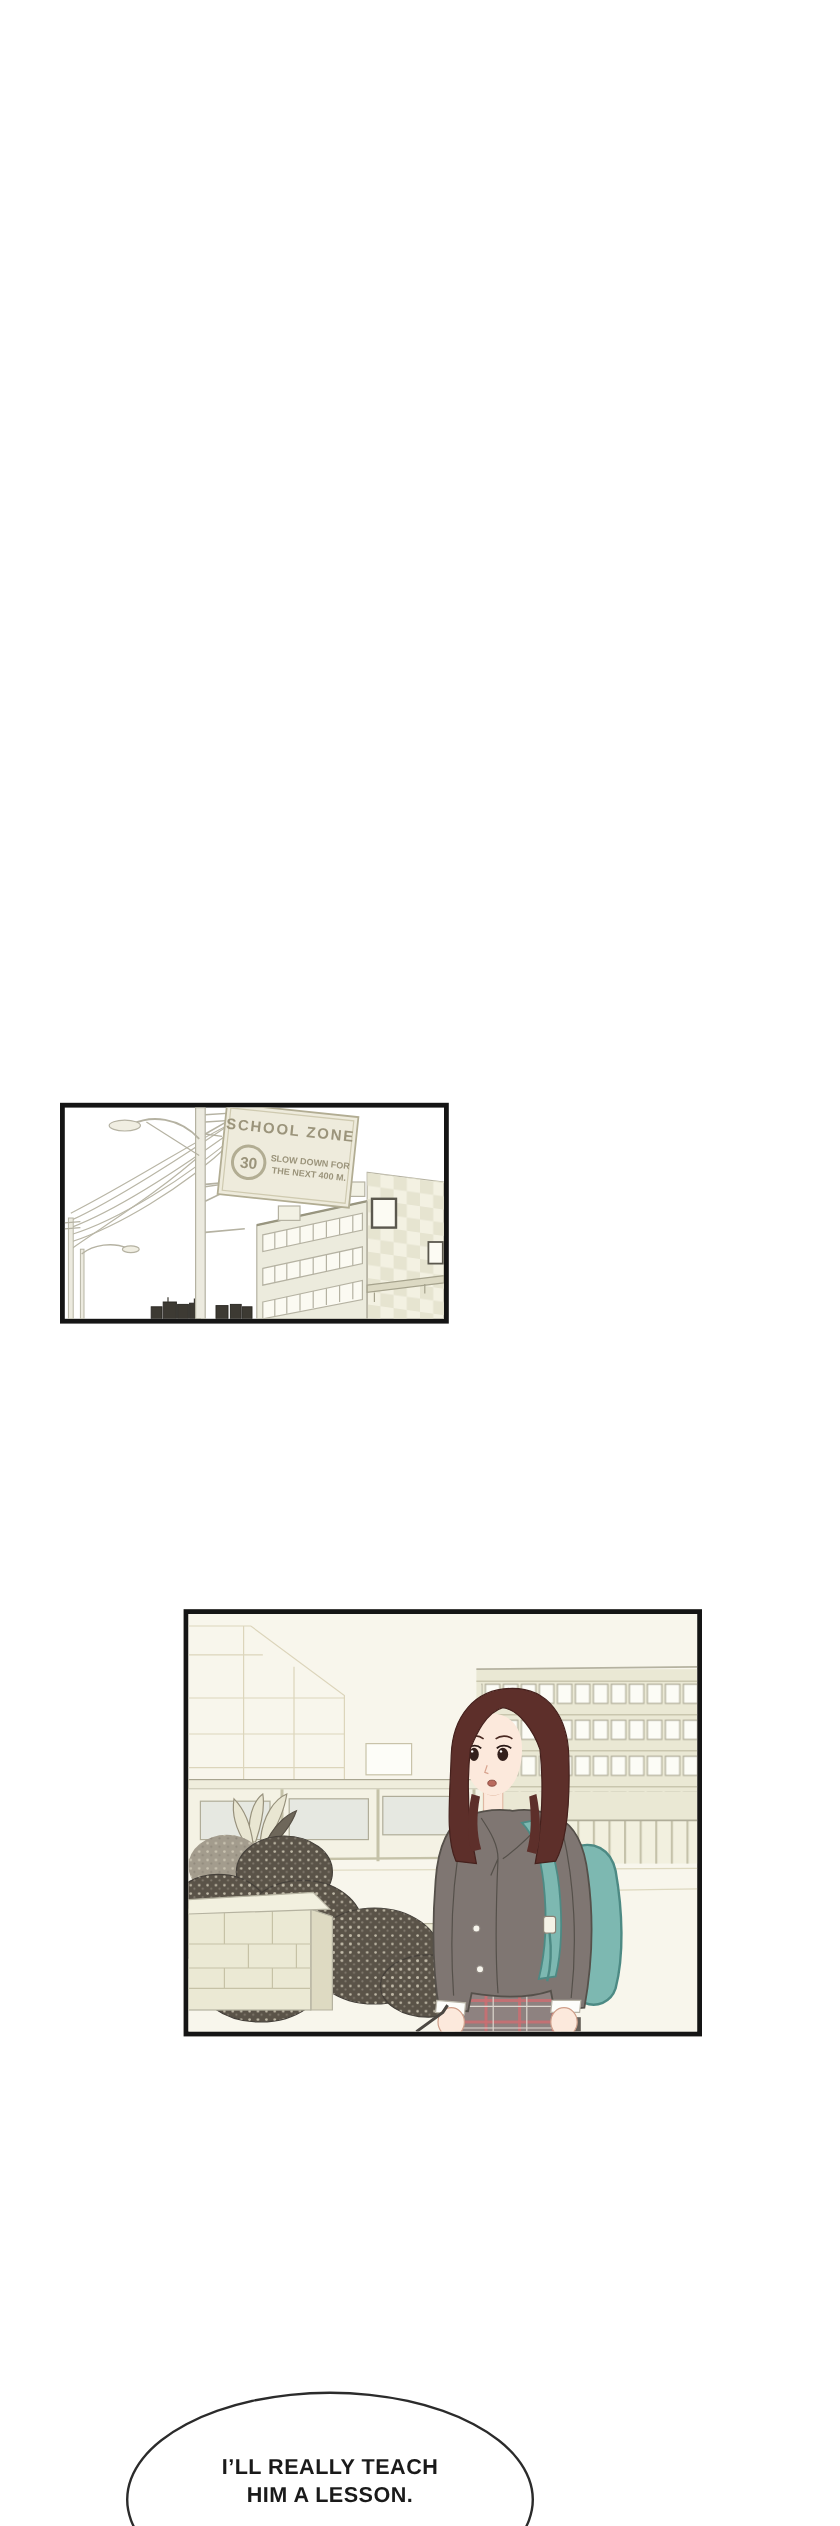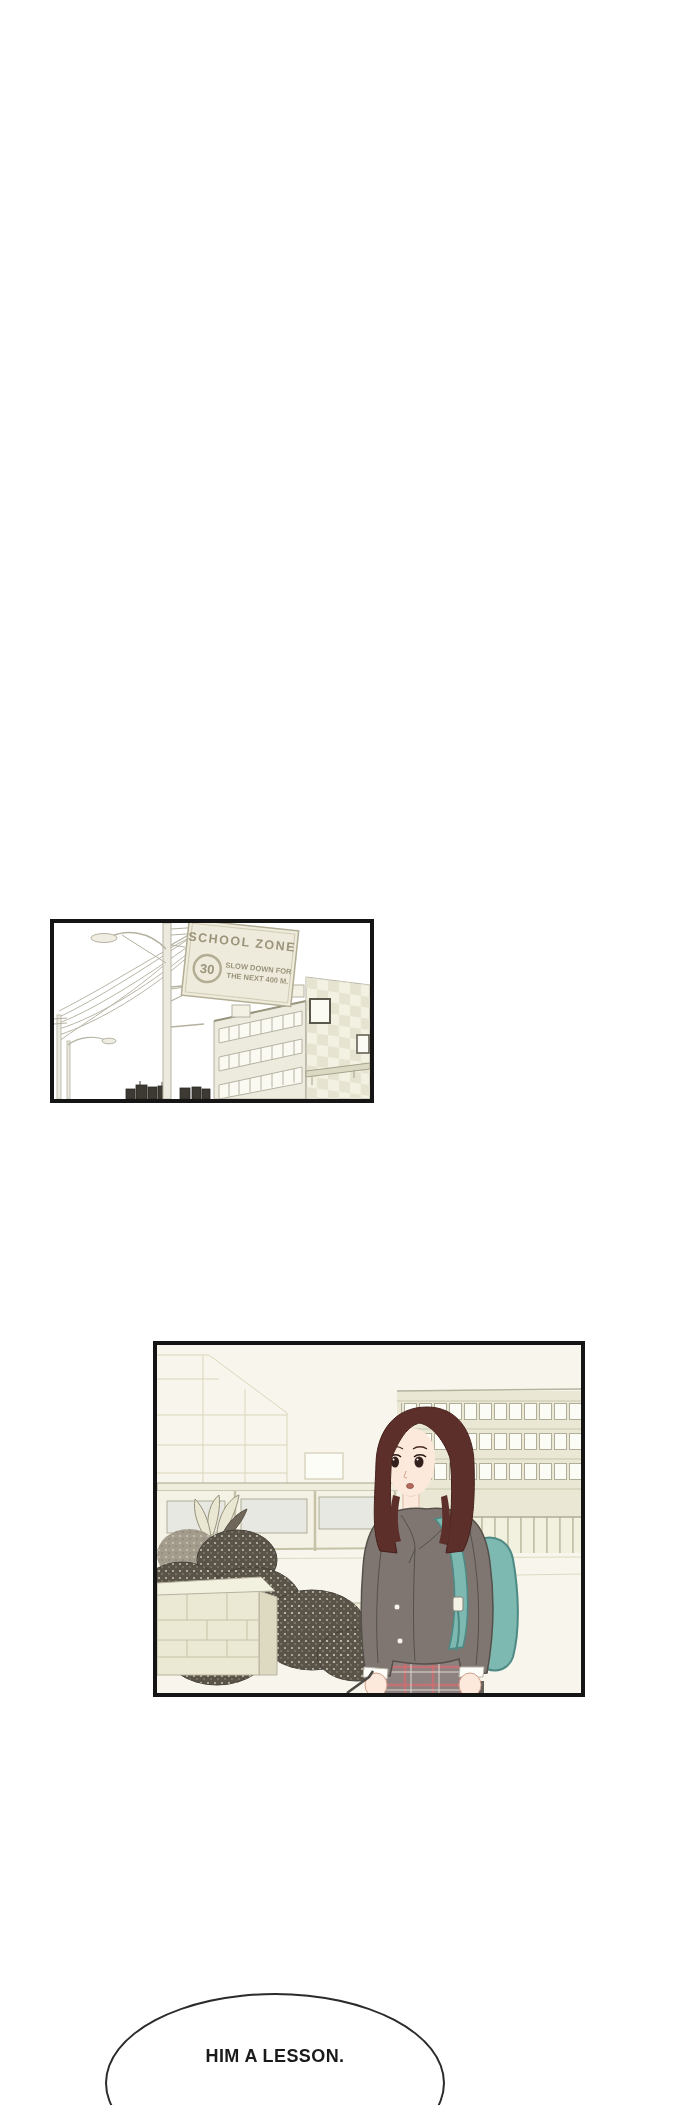--- a/index.html
+++ b/index.html
@@ -275,17 +275,18 @@
           <path d="M290,150 C294,170 294,186 290,200 L282,198 C286,184 286,168 284,152 Z" fill="#5d2f2a"></path>
         </g>
 
         <path d="M216,326 L212,332 L190,348" fill="none" stroke="#4c4843" stroke-width="2.5"></path>
       </g>
     </svg>
   </div>
 
   <div id="bubble">
     <div class="txt">
+      <div>I’LL REALLY TEACH</div>
       <div>HIM A LESSON.</div>
     </div>
   </div>
 
 </div>
 
 </body></html>

